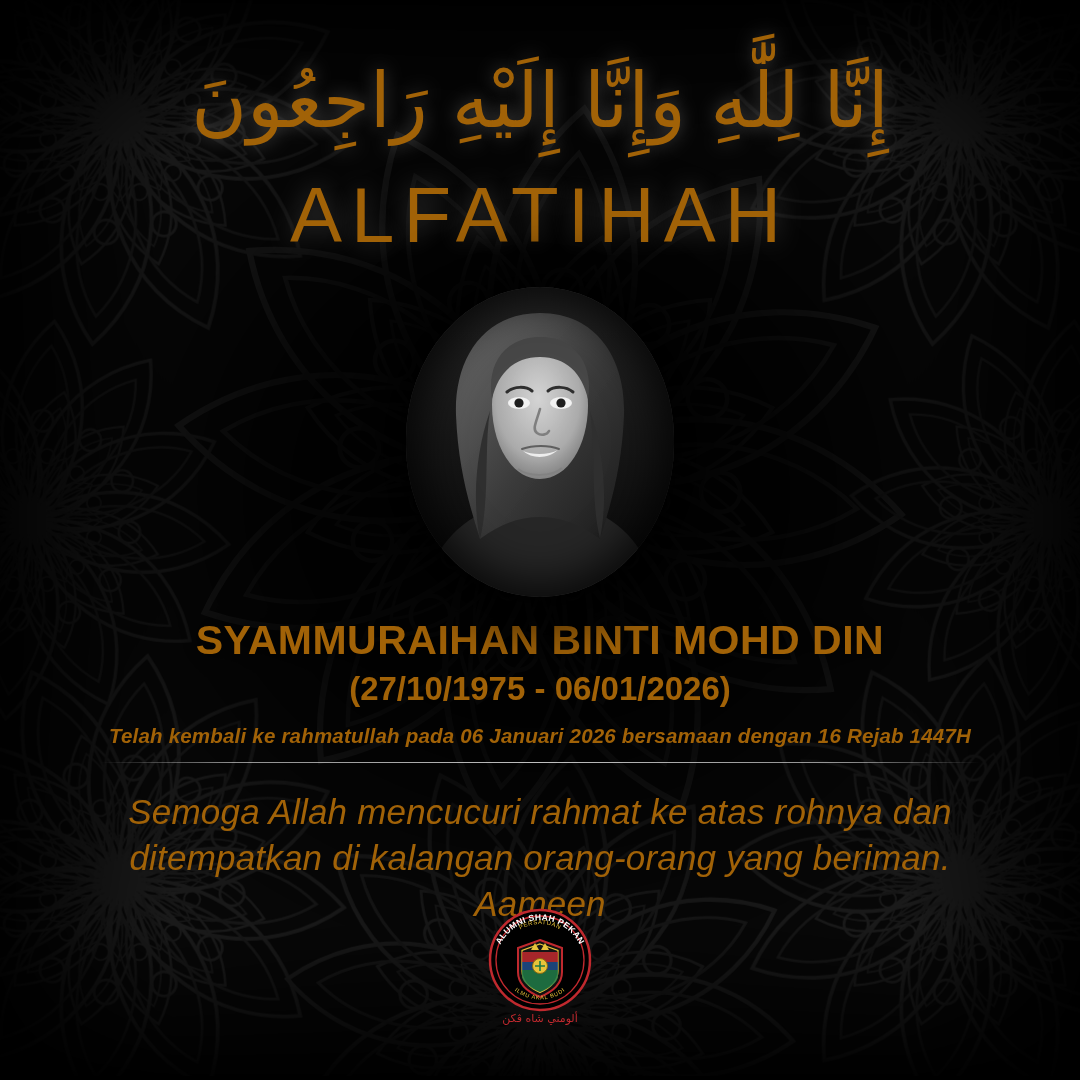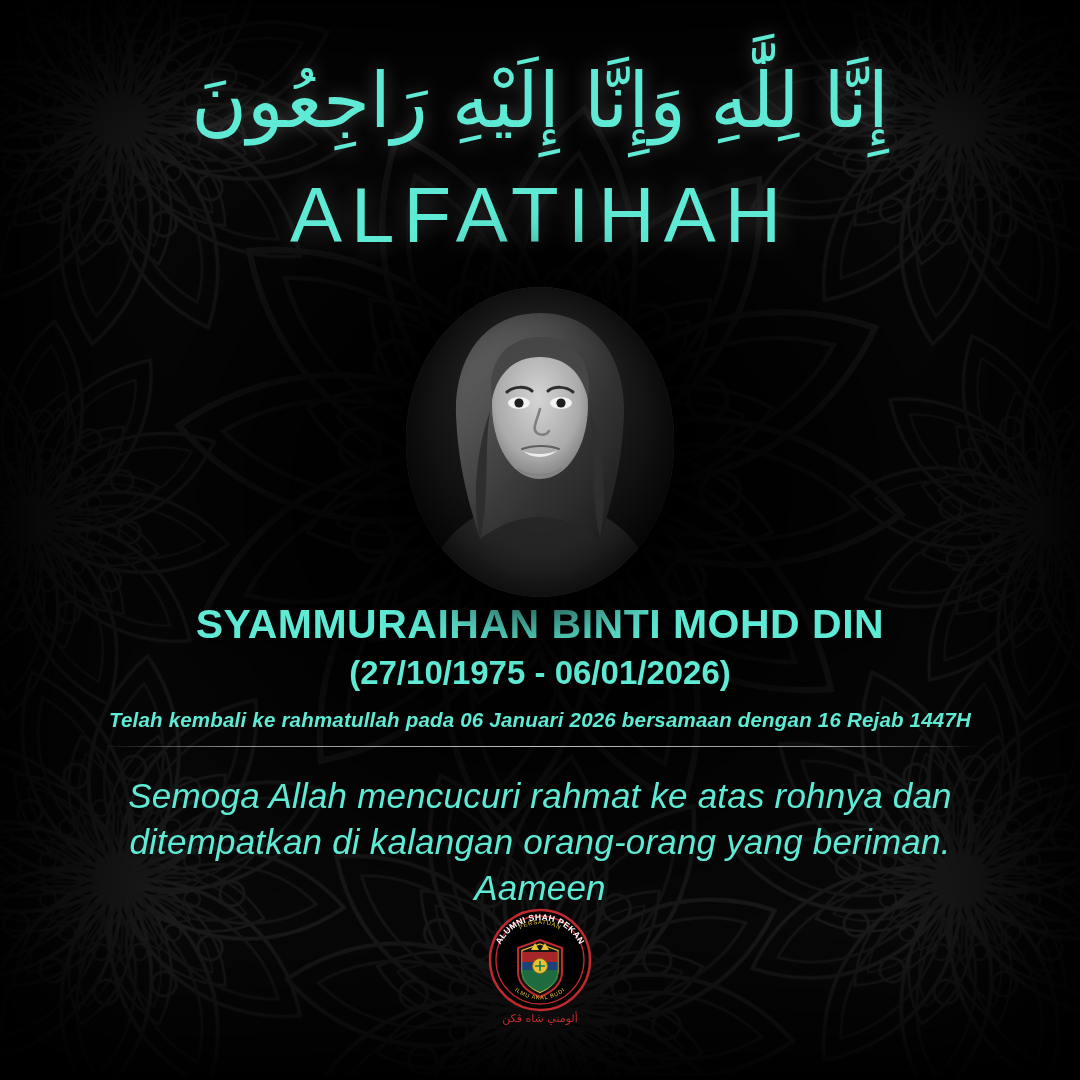--- a/index.html
+++ b/index.html
@@ -7,21 +7,21 @@
     padding: 0;
     background: #000;
   }
   .poster {
     position: relative;
     width: 1080px;
     height: 1076px;
     background: #0a0a0a;
     overflow: hidden;
     font-family: "Liberation Sans", sans-serif;
-    color: #5eead4;
+    color: #a16207;
   }
 
   
   .bg-pattern {
     position: absolute;
     inset: 0;
     opacity: 0.30;
     pointer-events: none;
   }
   .bg-vignette {
@@ -89,21 +89,21 @@
     content: "";
     position: absolute;
     inset: 0;
     border-radius: inherit;
     box-shadow: inset 0 0 40px 14px rgba(0,0,0,0.75);
   }
   .portrait-svg { width: 100%; height: 100%; display: block; filter: grayscale(1) contrast(1.05); }
 
   
   .name {
-    margin-top: 4px;
+    margin-top: 20px;
     font-size: 41px;
     font-weight: bold;
     letter-spacing: 0.5px;
     text-align: center;
     text-shadow: 0 0 22px rgba(0,0,0,0.9);
   }
   .dates {
     margin-top: 6px;
     font-size: 33px;
     font-weight: bold;

